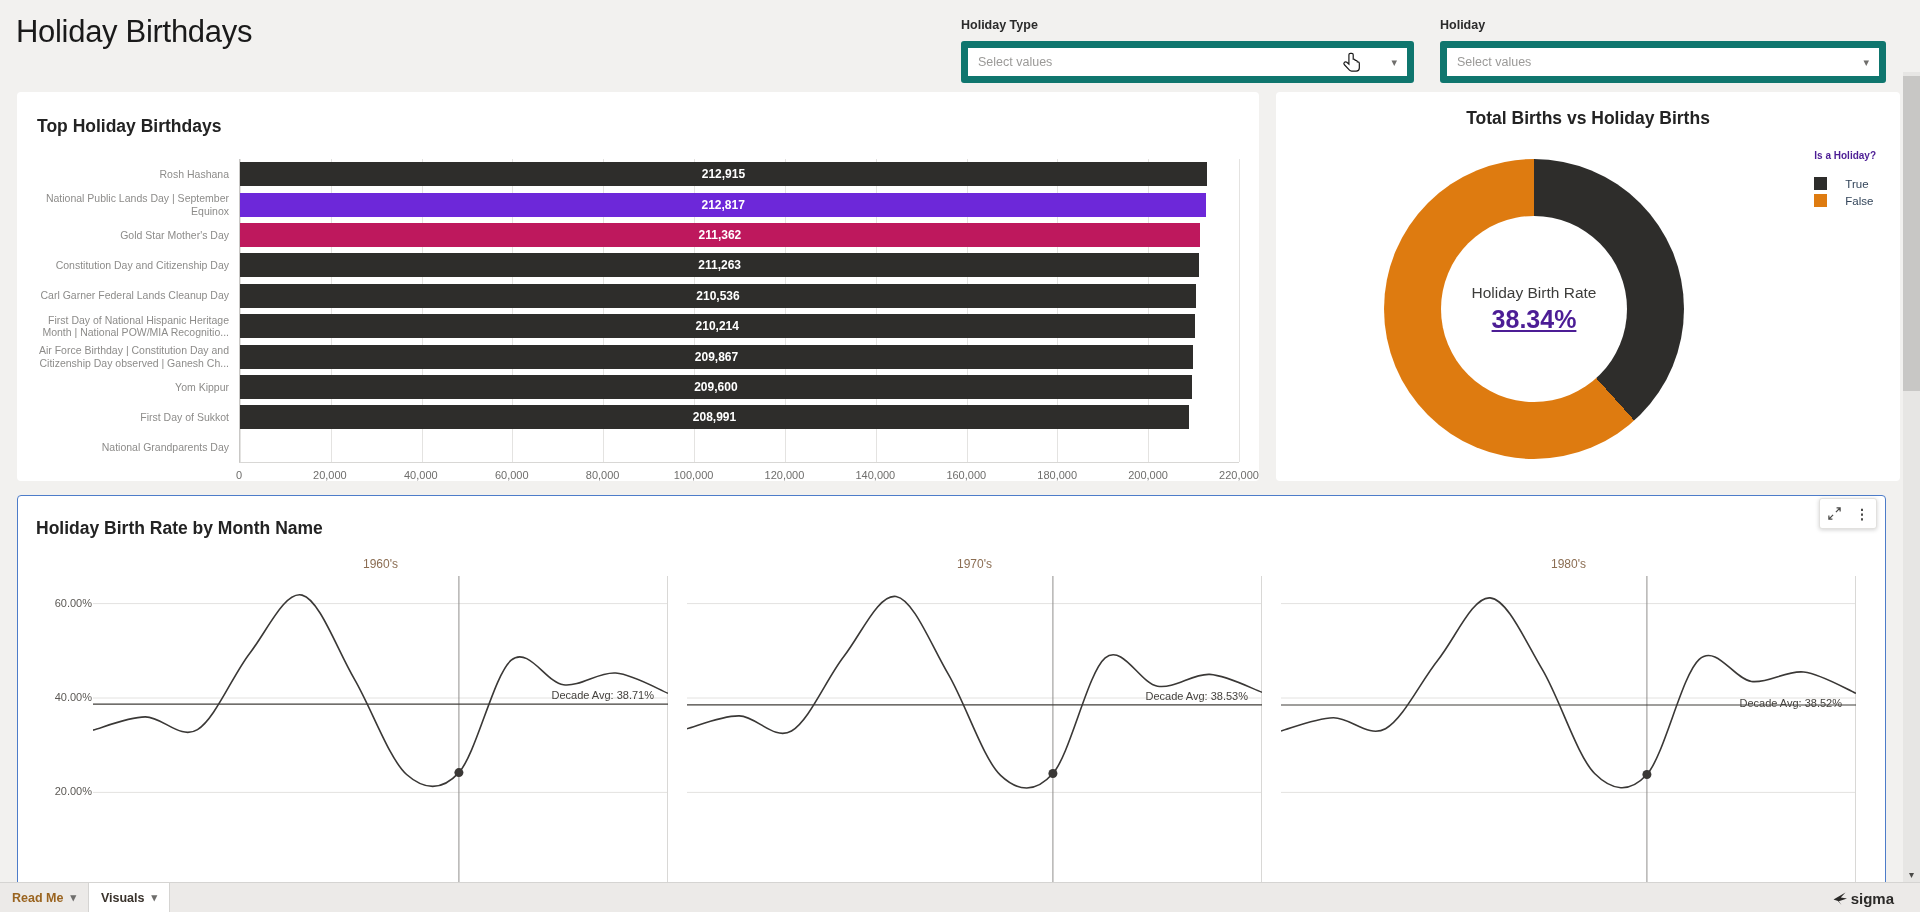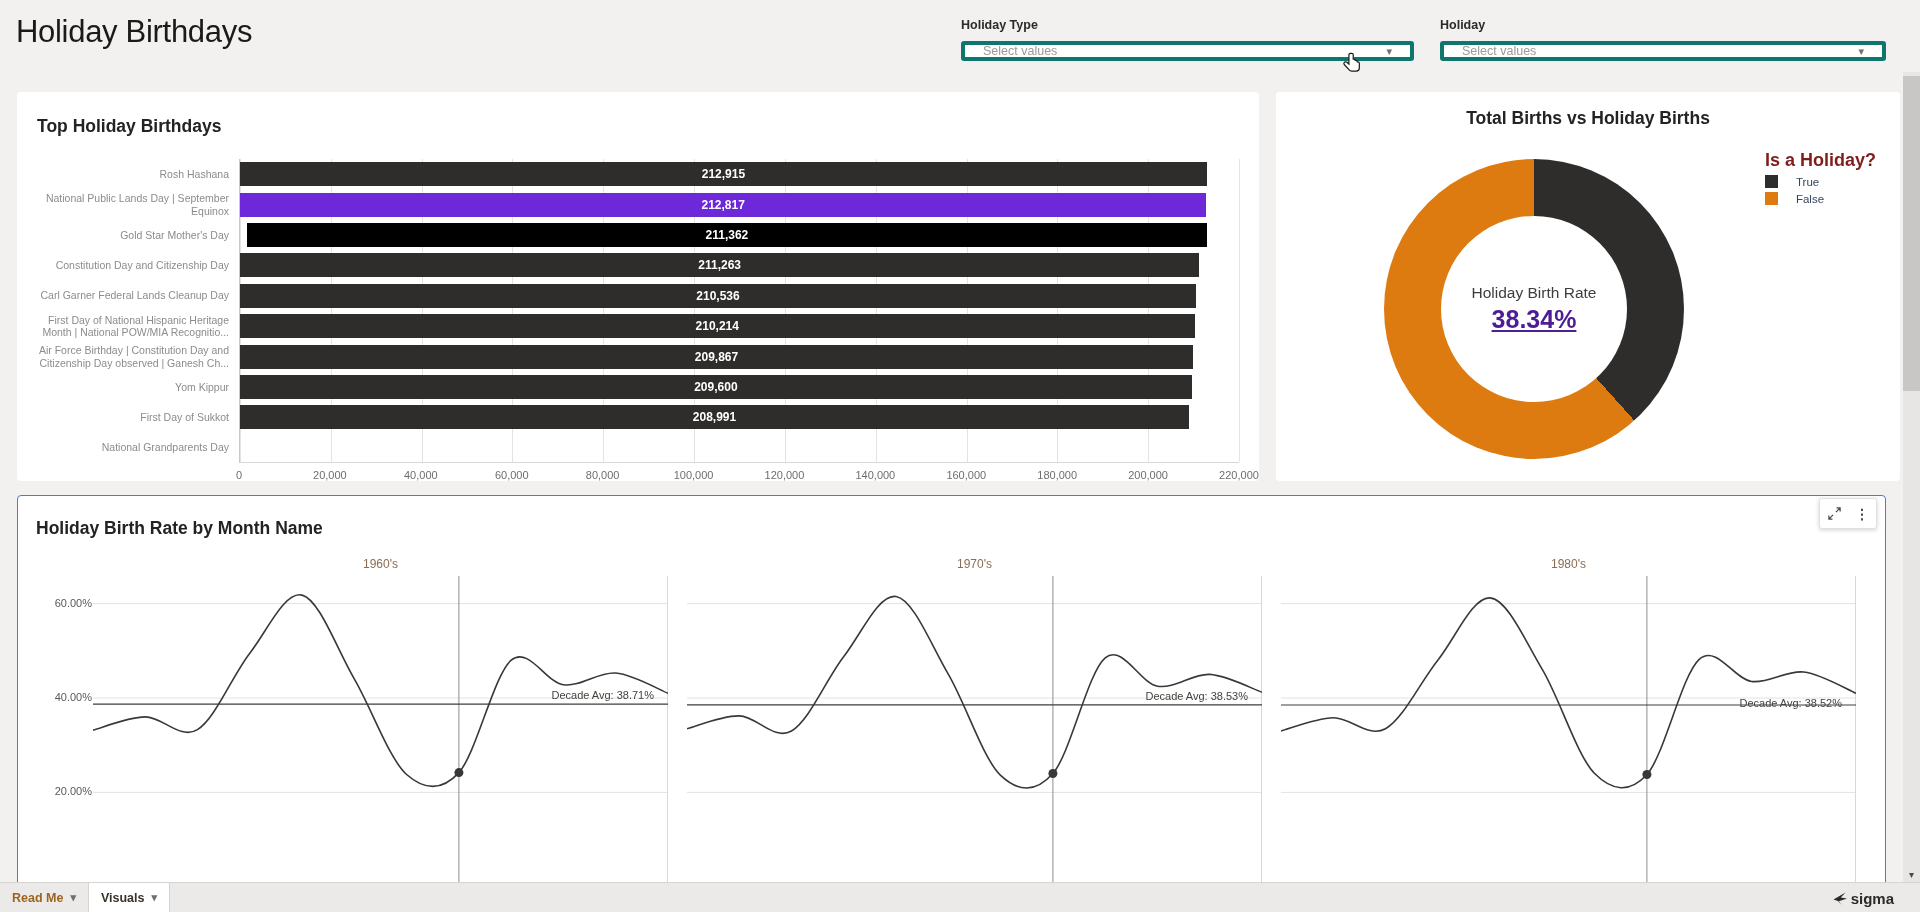--- a/index.html
+++ b/index.html
@@ -11,23 +11,23 @@
     color:#1b1b1b;
   }
   .page-title{
     position:absolute;left:16px;top:14px;
     font-size:31px;font-weight:400;color:#1a1a1a;letter-spacing:-.3px;
   }
   
   .filter-group{position:absolute;top:18px;}
   .filter-group .flabel{font-size:12.5px;font-weight:700;color:#2b2b2b;margin-bottom:9px;}
   .select{
-    height:20px;background:#fff;border:4px solid #0f766e;border-radius:3px;
+    height:42px;background:#fff;border:7px solid #0f766e;border-radius:3px;
     display:flex;align-items:center;justify-content:space-between;
-    padding:0 18px;cursor:pointer;
+    padding:0 10px;cursor:pointer;
   }
   .select .ph{font-size:12.5px;color:#9b9a98;}
   .caret{font-size:11px;color:#6f6e6c;line-height:1;}
   
   .card{position:absolute;background:#fff;border-radius:4px;}
   .card-title{font-size:17.5px;font-weight:600;color:#232323;}
   #card-bars{left:17px;top:92px;width:1242px;height:389px;padding:24px 20px;}
   #card-donut{left:1276px;top:92px;width:624px;height:389px;padding:16px 0;}
   #card-lines{left:17px;top:495px;width:1869px;height:460px;border:1px solid #4d7cc9;}
   #card-donut .card-title{text-align:center;}
@@ -58,21 +58,21 @@
     cursor:pointer;
   }
   .donut-hole{
     position:absolute;left:50%;top:50%;width:186px;height:186px;border-radius:50%;
     background:#fff;transform:translate(-50%,-50%);
     display:flex;flex-direction:column;align-items:center;justify-content:center;gap:3px;
   }
   .donut-hole .clabel{font-size:15.5px;color:#3d3d3b;}
   .donut-hole .cvalue{font-size:25px;font-weight:700;color:#4c1d95;text-decoration:underline;}
   .legend{position:absolute;right:24px;top:58px;}
-  .legend-title{font-size:18px;font-weight:700;color:#7f1d1d;margin-bottom:4px;}
+  .legend-title{font-size:10px;font-weight:700;color:#4c1d95;margin-bottom:16px;}
   .legend-row{display:flex;align-items:center;gap:18px;margin-bottom:4px;}
   .swatch{width:13px;height:13px;}
   .legend-row .ltext{font-size:11.5px;color:#33455a;}
   
   .panel-header{position:absolute;top:61px;width:575px;text-align:center;font-size:12px;color:#8b6d52;}
   .panel{position:absolute;top:80px;width:575px;height:337px;}
   .panel svg{display:block;}
   .avg-label{
     position:absolute;right:14px;font-size:11px;color:#45423e;white-space:nowrap;
     background:rgba(255,255,255,.0);
@@ -166,21 +166,21 @@
           <div class="bar" style="width: 96.7795%; background: rgb(46, 45, 43);">
             <span class="val">212,915</span>
           </div>
         </div>
         <div class="bar-row">
           <div class="bar" style="width: 96.735%; background: #6d28d9;">
             <span class="val">212,817</span>
           </div>
         </div>
         <div class="bar-row">
-          <div class="bar" style="width: 96.0736%; background: #000000; margin-left: 7px;">
+          <div class="bar" style="width: 96.0736%; background: #be185d;">
             <span class="val">211,362</span>
           </div>
         </div>
         <div class="bar-row">
           <div class="bar" style="width: 96.0286%; background: rgb(46, 45, 43);">
             <span class="val">211,263</span>
           </div>
         </div>
         <div class="bar-row">
           <div class="bar" style="width: 95.6982%; background: rgb(46, 45, 43);">

